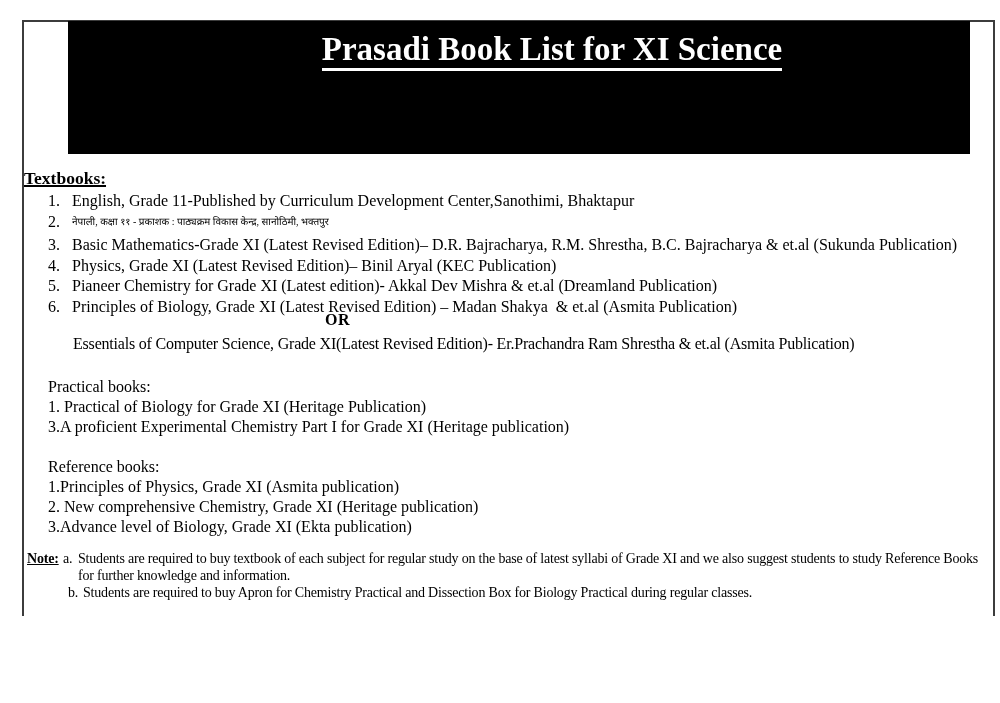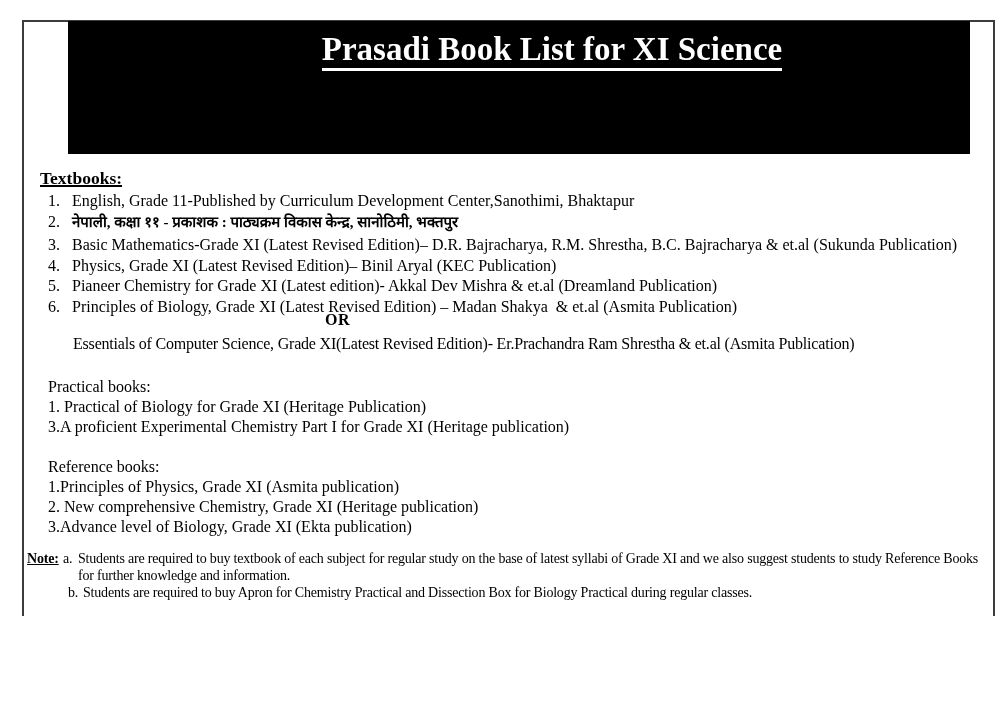--- a/index.html
+++ b/index.html
@@ -38,21 +38,21 @@
     padding-bottom:1px;
   }
   .content{
     position:absolute;
     left:24px;top:167px;
     width:972px;
     font-size:16px;
     line-height:20.5px;
   }
   .tb-heading{
-    margin-left:16px;
+    margin-left:0;
     font-weight:bold;
     font-size:17.5px;
     line-height:22px;
     text-decoration:underline;
     text-decoration-thickness:2px;
   }
   .tb-list{margin-top:2px;}
   .tb-row{
     display:flex;
     margin-left:24px;
@@ -60,21 +60,21 @@
   }
   .tb-num{
     flex:0 0 24px;
   }
   .tb-text{flex:1;}
   .tb-row.justified .tb-text{
     text-align:justify;
     text-align-last:left;
   }
   .tb-row.extra-gap{margin-top:3px;}
-  .devanagari{font-weight:bold;font-size:15px;}
+  .devanagari{font-weight:normal;font-size:10px;}
   .preserve{white-space:pre-wrap;}
   .or-line{
     font-weight:bold;
     margin-left:301px;
     margin-top:-6px;
     line-height:18px;
     letter-spacing:0.5px;
   }
   .alt-line{
     margin-left:49px;

